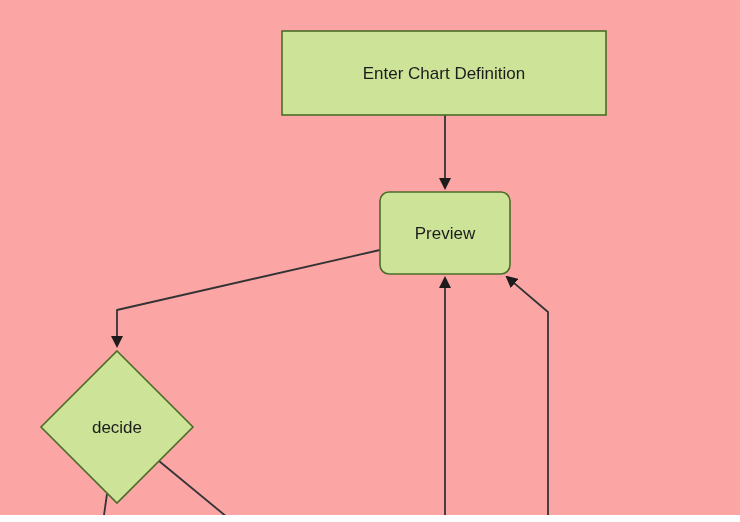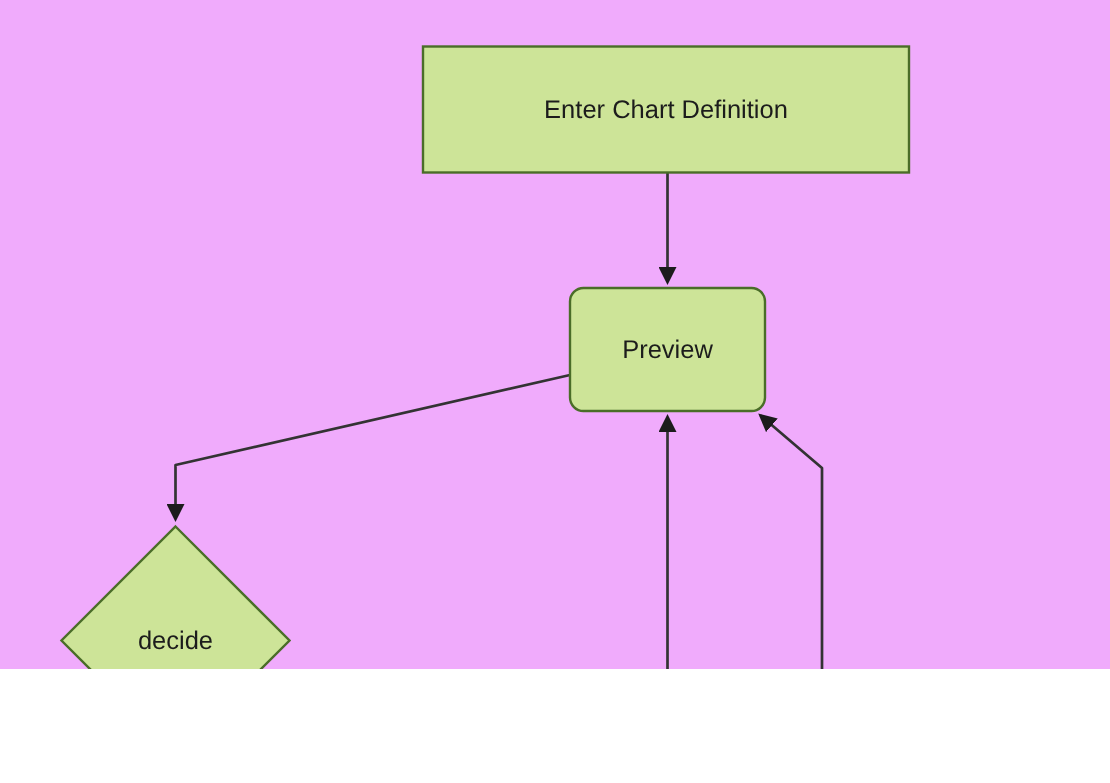--- a/index.html
+++ b/index.html
@@ -4,22 +4,22 @@
 <style>
   html, body {
     margin: 0;
     padding: 0;
     background: #ffffff;
     font-family: "Liberation Sans", sans-serif;
   }
   .canvas {
     position: relative;
     width: 740px;
-    height: 446px;
-    background: #f0abfc;
+    height: 515px;
+    background: #fca5a5;
     overflow: hidden;
   }
   svg { display: block; }
   .node-label {
     font-family: "Liberation Sans", sans-serif;
     font-size: 17px;
     text-anchor: middle;
   }
   .edge {
     fill: none;

